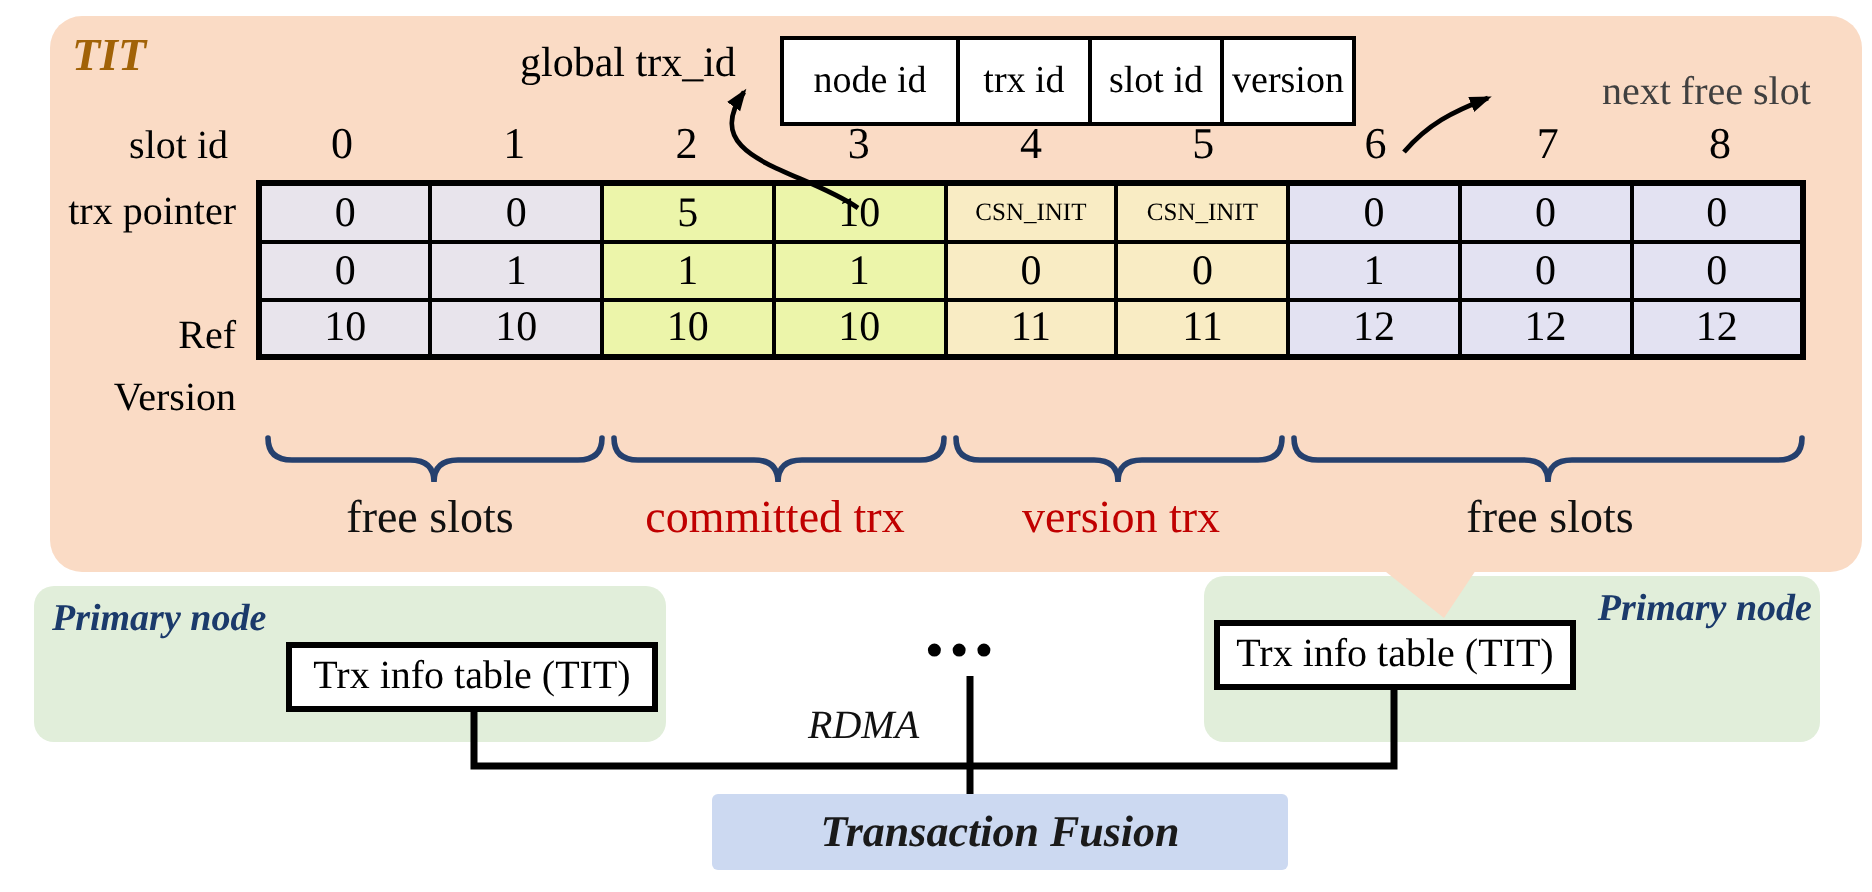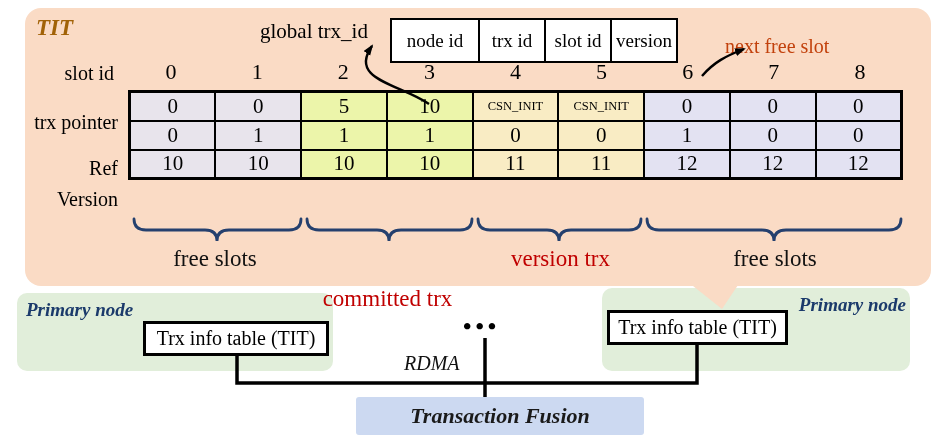--- a/index.html
+++ b/index.html
@@ -14,52 +14,52 @@
                  border-top: 27px solid #fadbc5; }
   .tit-title { position: absolute; left: 36px; top: 15px; font-size: 23px; font-weight: bold;
                font-style: italic; color: #a16207; z-index: 4; }
   .global-label { position: absolute; left: 241px; top: 19px; font-size: 21px; color: #000; z-index: 4; margin-left: 19px; }
   .format-box { position: absolute; left: 390px; top: 18px; height: 45px; display: flex;
                 background: #ffffff; border: 2px solid #000; z-index: 4; }
   .format-cell { display: flex; align-items: center; justify-content: center; font-size: 19px;
                  border-left: 2px solid #000; padding: 0 2px; }
   .format-cell:first-child { border-left: none; }
   .fc-0 { width: 86px; } .fc-1 { width: 66px; } .fc-2 { width: 66px; } .fc-3 { width: 66px; }
-  .next-free { position: absolute; left: 725px; top: 35px; font-size: 20px; color: #c2410c; z-index: 4; }
+  .next-free { position: absolute; left: 801px; top: 35px; font-size: 20px; color: #404040; z-index: 4; }
 
   
   .slotid-label { position: absolute; left: 18px; top: 62px; width: 96px; text-align: right;
                   font-size: 20px; z-index: 4; }
   .slot-numbers { position: absolute; left: 128px; top: 59px; width: 775px; display: grid;
                   grid-template-columns: repeat(9, 1fr); z-index: 4; }
   .slot-numbers div { text-align: center; font-size: 22px; }
 
   
   .row-label { position: absolute; left: 14px; width: 104px; text-align: right; font-size: 20px;
                height: 31px; line-height: 31px; z-index: 4; }
-  .rl-0 { top: 91px; margin-top: 16px; } .rl-1 { top: 122px; } .rl-2 { top: 153px; } .rl-3 { top: 184px; }
+  .rl-0 { top: 91px; } .rl-1 { top: 122px; } .rl-2 { top: 153px; } .rl-3 { top: 184px; }
 
   
   .tit-table { position: absolute; left: 128px; top: 90px; width: 775px; border-collapse: collapse;
                table-layout: fixed; z-index: 4; }
   .tit-table td { border: 2px solid #000; height: 29px; text-align: center; font-size: 21px;
                   padding: 0; overflow: hidden; }
   .tit-table { border: 3px solid #000; }
   td.g-freeL { background: #e8e4ec; }
   td.g-comm  { background: #ecf5aa; }
   td.g-act   { background: #f9ecc4; }
   td.g-freeR { background: #e3e2f2; }
   td.small-txt { font-size: 12.5px; letter-spacing: 0px; }
 
   
   .group-label { position: absolute; top: 246px; font-size: 23px; text-align: center; z-index: 4; }
   .gl-black { color: #111; }
   .gl-red { color: #c00000; }
   .gl-0 { left: 125px; width: 180px; }
-  .gl-1 { left: 295px; width: 185px; margin-top: 40px; }
+  .gl-1 { left: 295px; width: 185px; }
   .gl-2 { left: 468px; width: 185px; }
   .gl-3 { left: 685px; width: 180px; }
 
   
   .node-box { position: absolute; background: #e1eeda; border-radius: 10px; z-index: 1; }
   .node-left  { left: 17px;  top: 293px; width: 316px; height: 78px; }
   .node-right { left: 602px; top: 288px; width: 308px; height: 83px; }
   .node-label { position: absolute; font-size: 19px; font-weight: bold; font-style: italic;
                 color: #1b3a6b; z-index: 3; }
   .nl-left  { left: 26px; top: 299px; }

